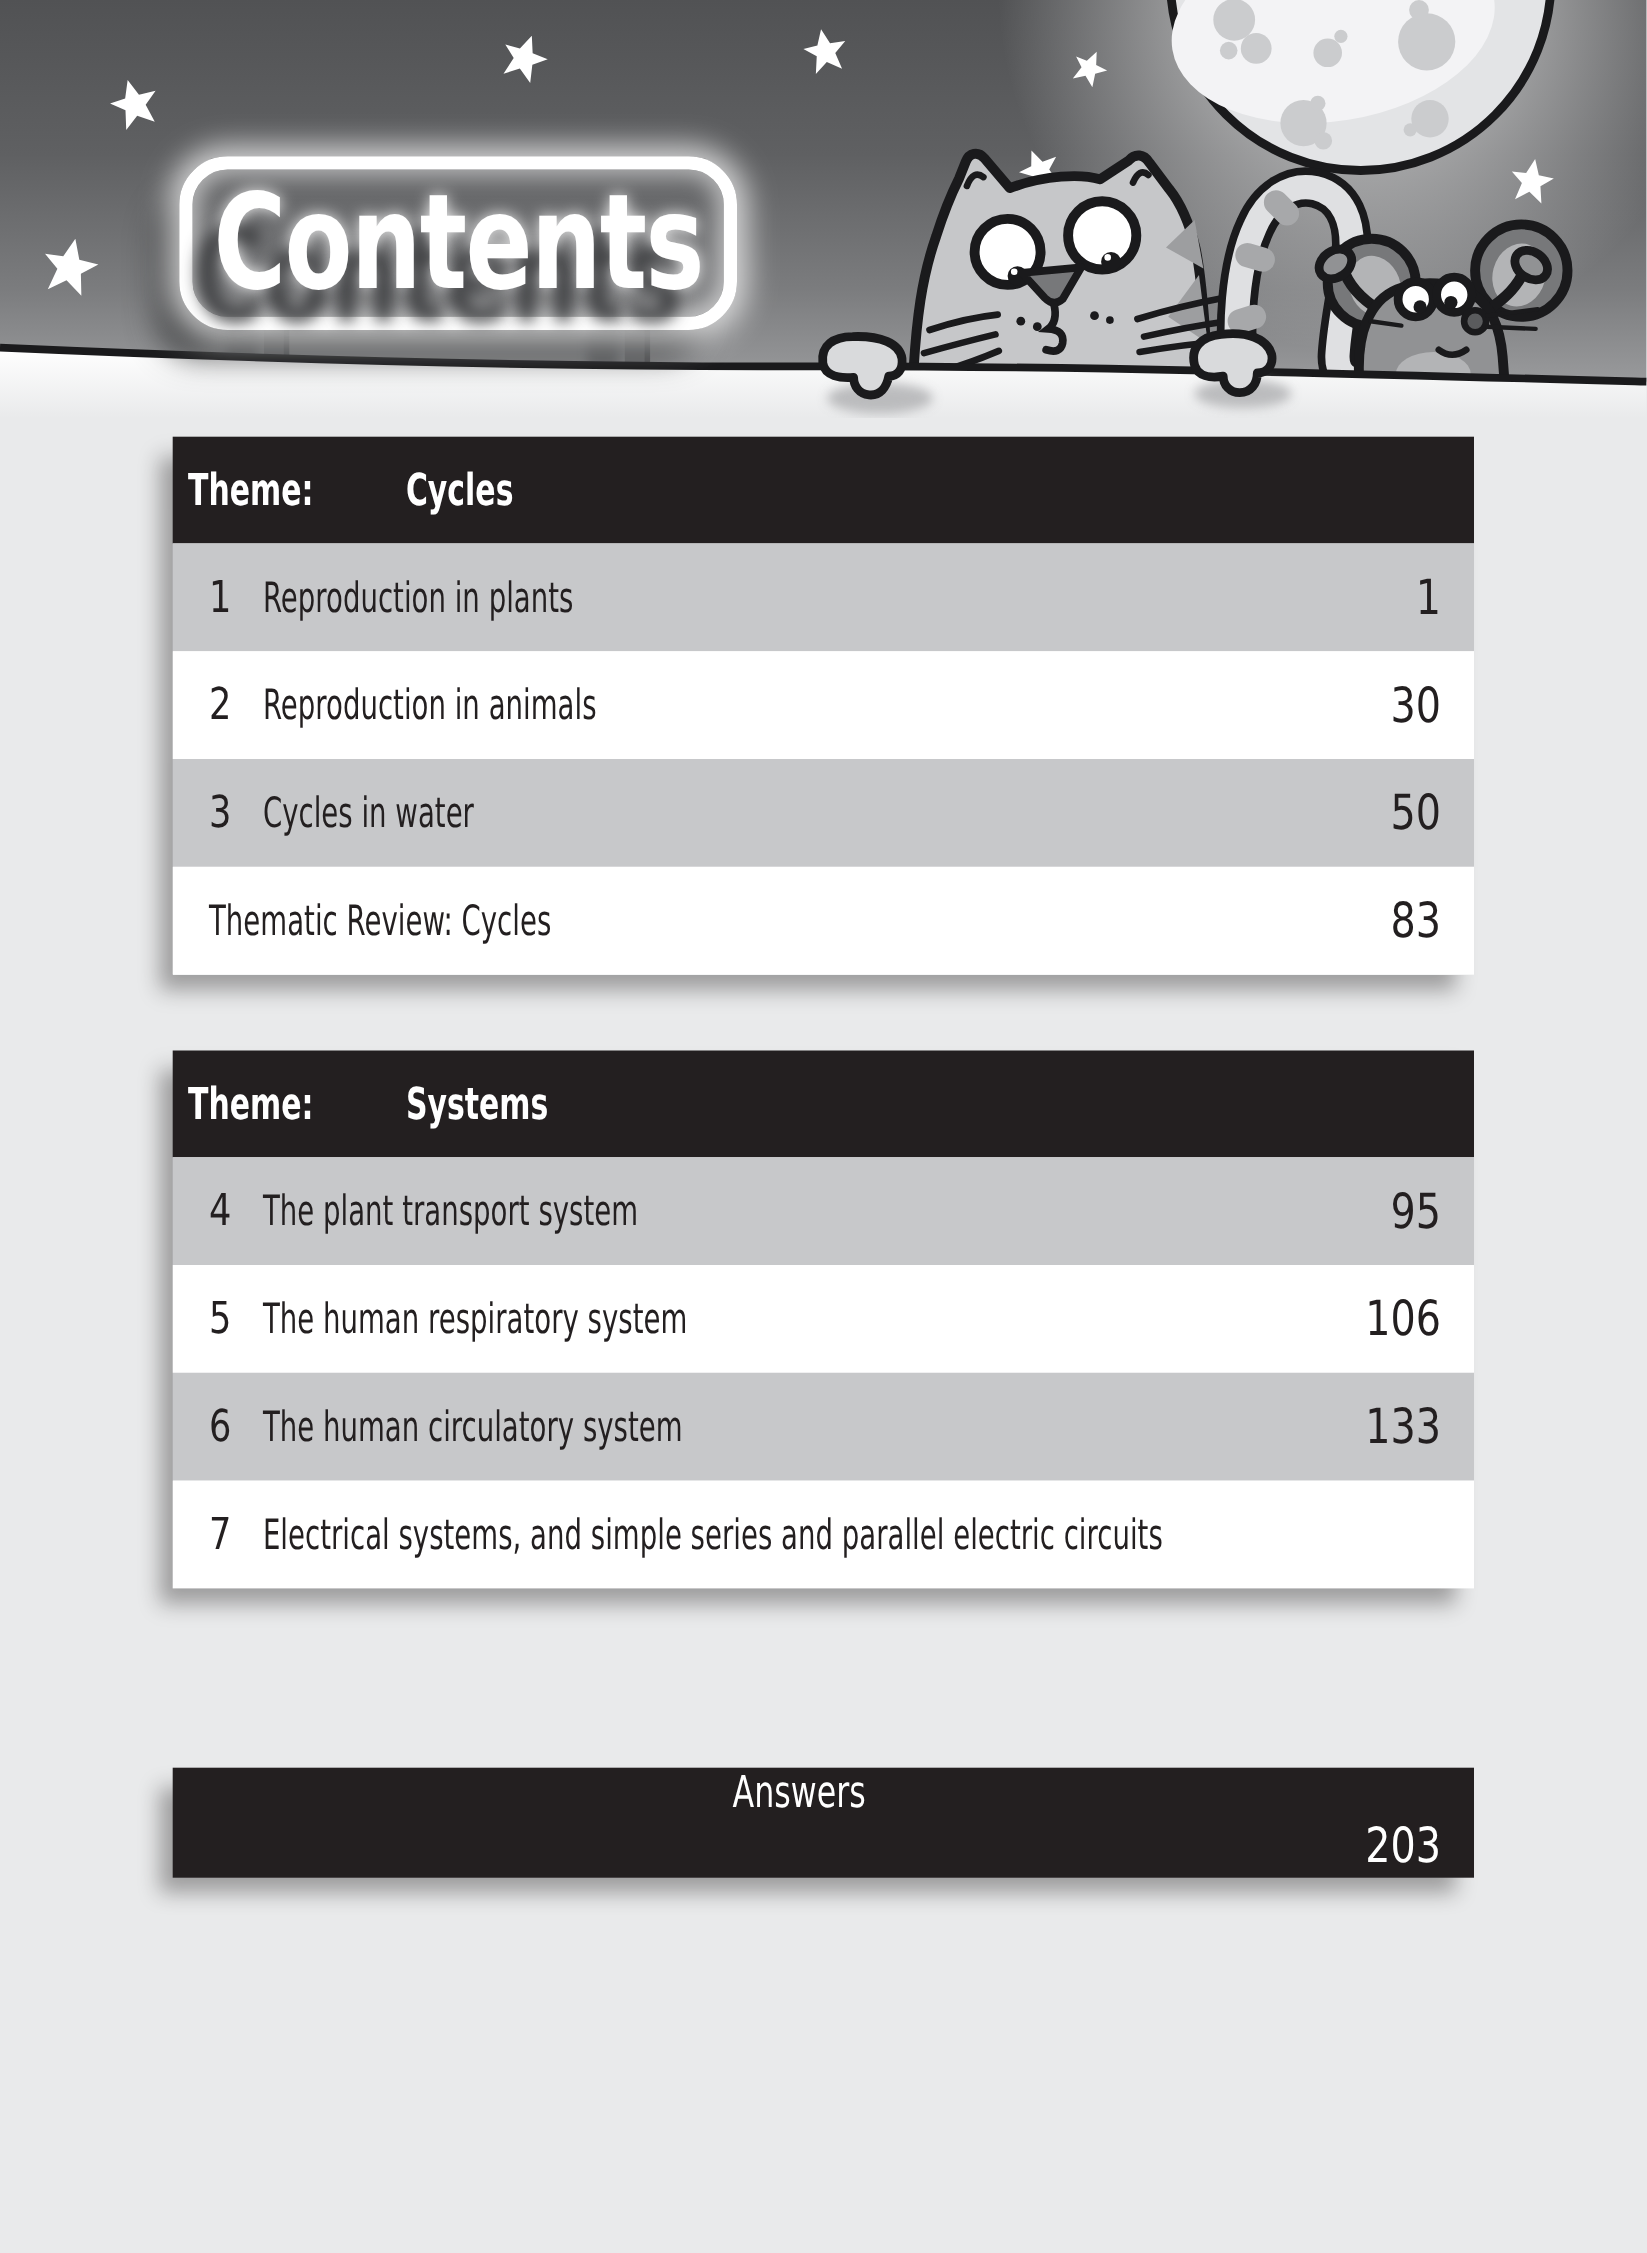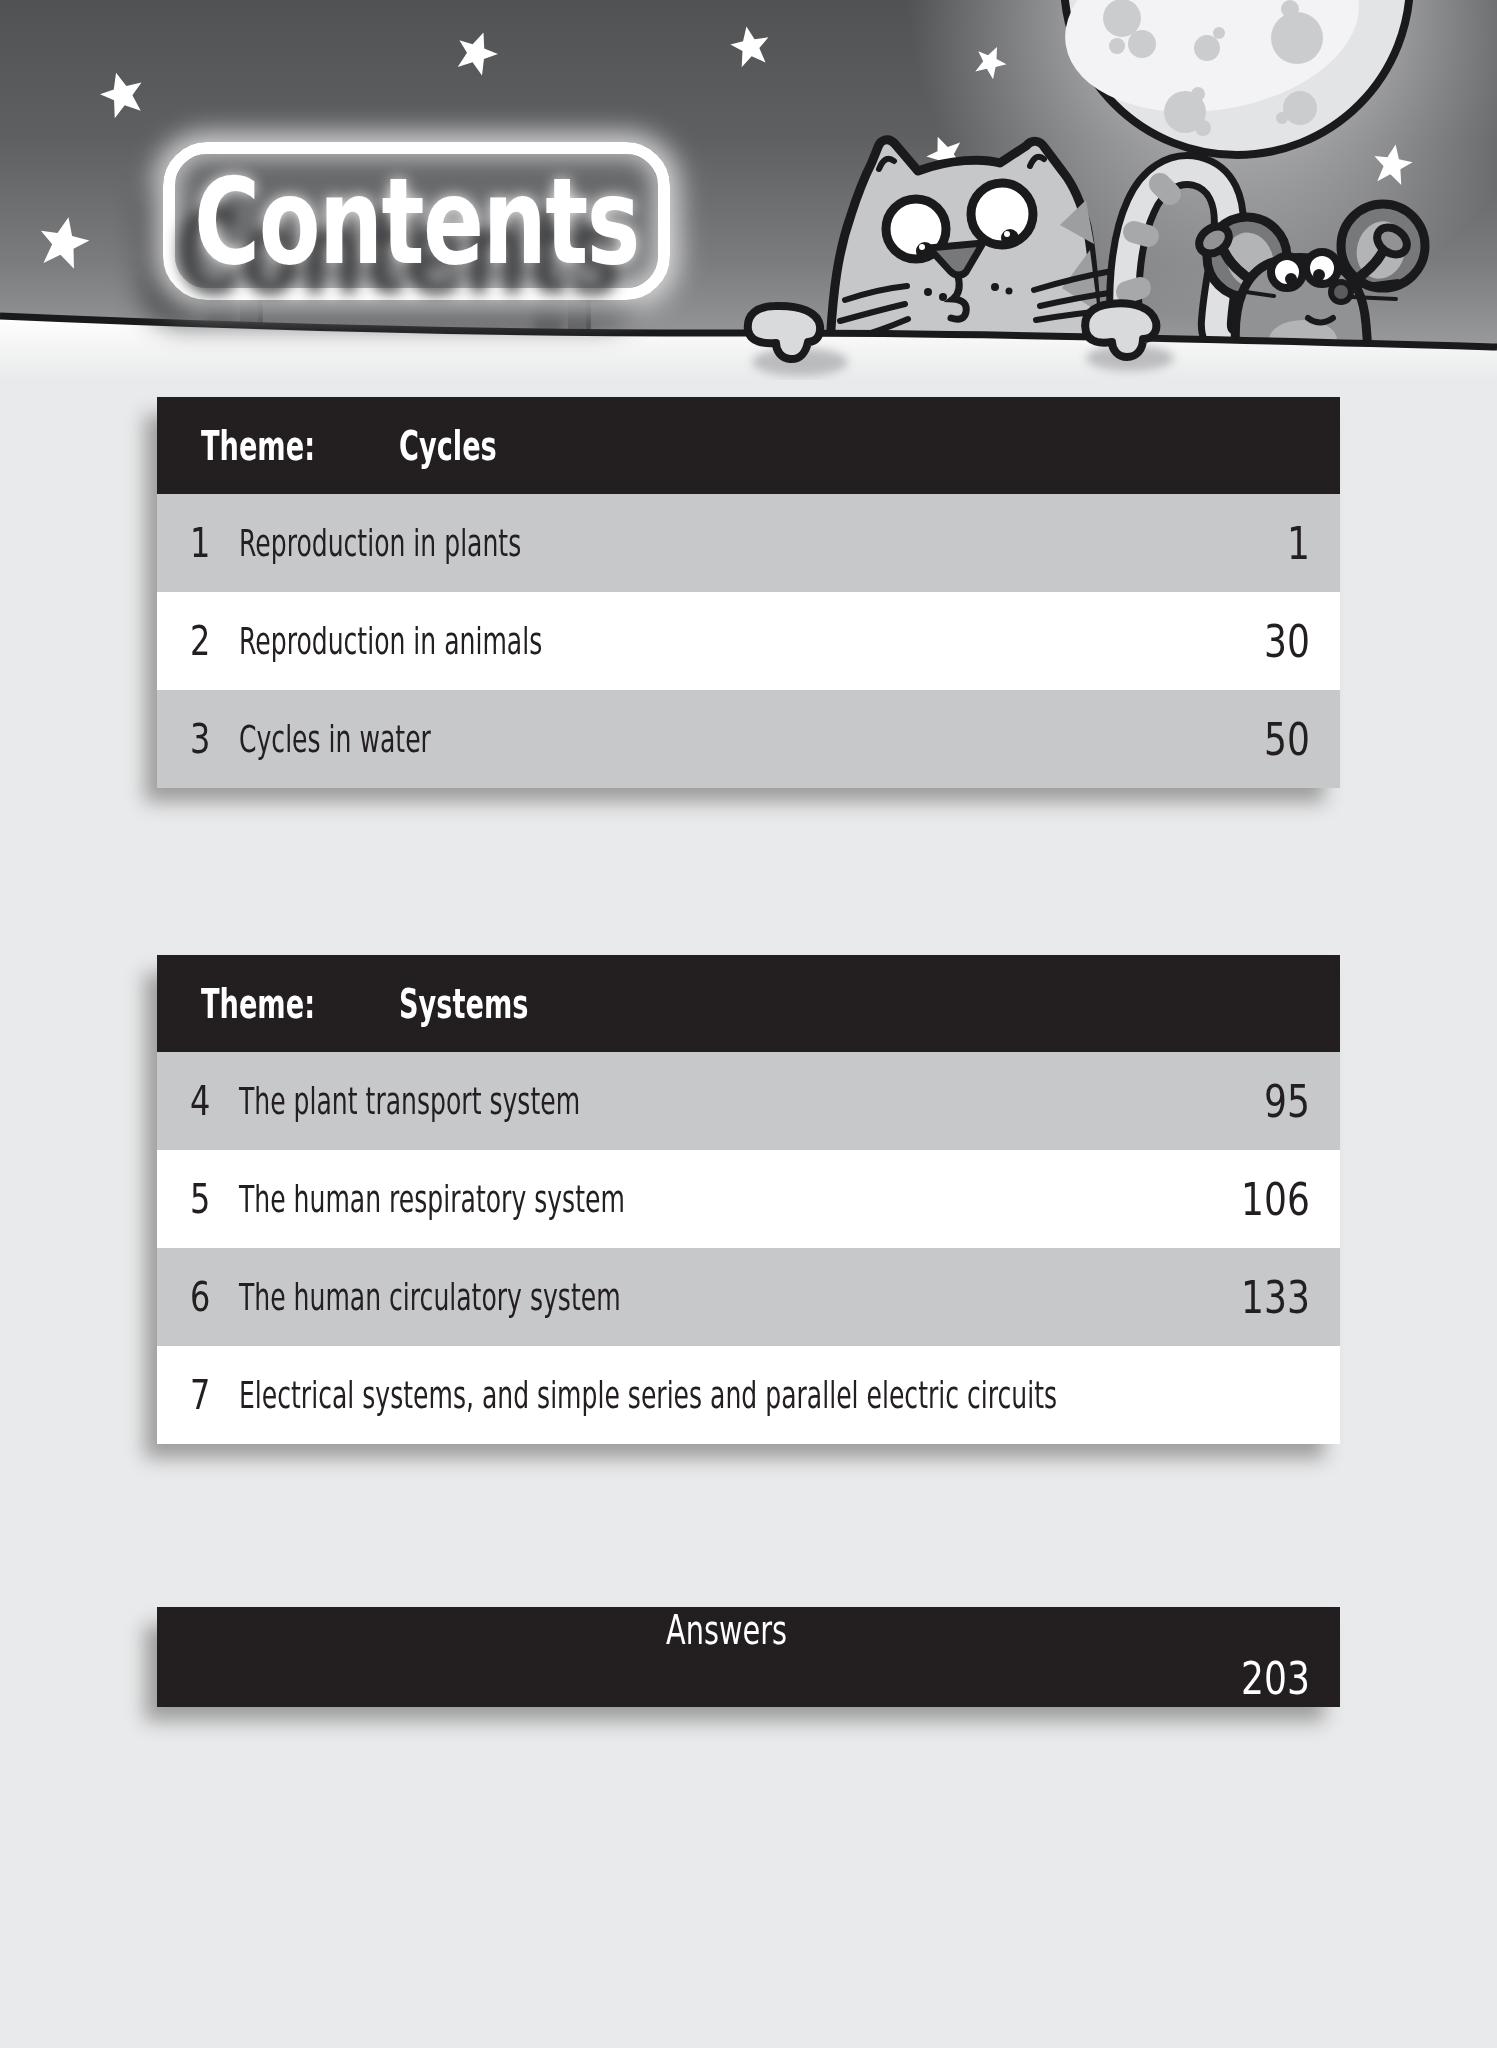--- a/index.html
+++ b/index.html
@@ -32,21 +32,21 @@
 
   
   .toc{
     position:absolute;left:157px;width:1183px;
     box-shadow:-14px 16px 18px -2px rgba(35,31,32,.38);
   }
   .toc-1{top:397px;}
   .toc-2{top:955px;}
   .theme-bar{
     height:97px;background:#231f20;color:#ffffff;
-    display:flex;align-items:center;padding-left:44px;box-sizing:border-box;
+    display:flex;align-items:center;padding-left:14px;box-sizing:border-box;
   }
   .theme-prefix,.theme-name{
     font-size:40px;font-weight:bold;display:inline-block;
     transform:scaleX(.68);transform-origin:0 60%;white-space:nowrap;
   }
   .theme-prefix{margin-right:30px;}
   .row{
     height:98px;display:flex;align-items:center;
     padding:0 30px 0 33px;box-sizing:border-box;color:#231f20;
   }
@@ -276,20 +276,25 @@
     <div class="row">
       <span class="num">2</span>
       <span class="title">Reproduction in animals</span>
       <span class="pagenum">30</span>
     </div>
     <div class="row">
       <span class="num">3</span>
       <span class="title">Cycles in water</span>
       <span class="pagenum">50</span>
     </div>
+    <div class="row">
+
+      <span class="title">Thematic Review: Cycles</span>
+      <span class="pagenum">83</span>
+    </div>
   </section>
 
   <section class="toc toc-2">
     <div class="theme-bar">
       <span class="theme-prefix">Theme:</span>
       <span class="theme-name">Systems</span>
     </div>
     <div class="row">
       <span class="num">4</span>
       <span class="title">The plant transport system</span>

